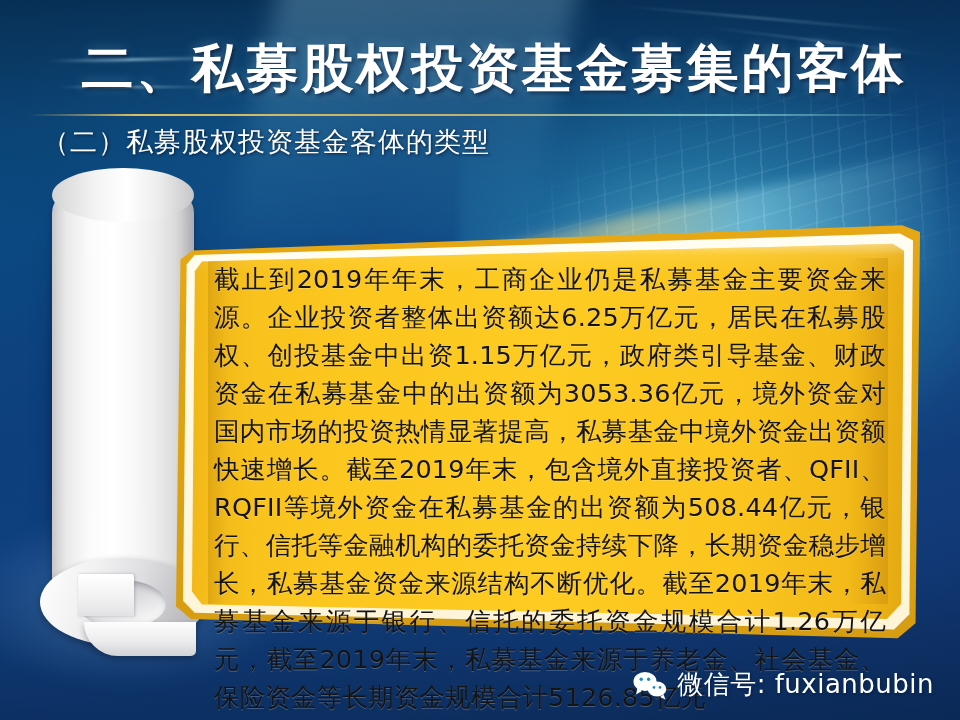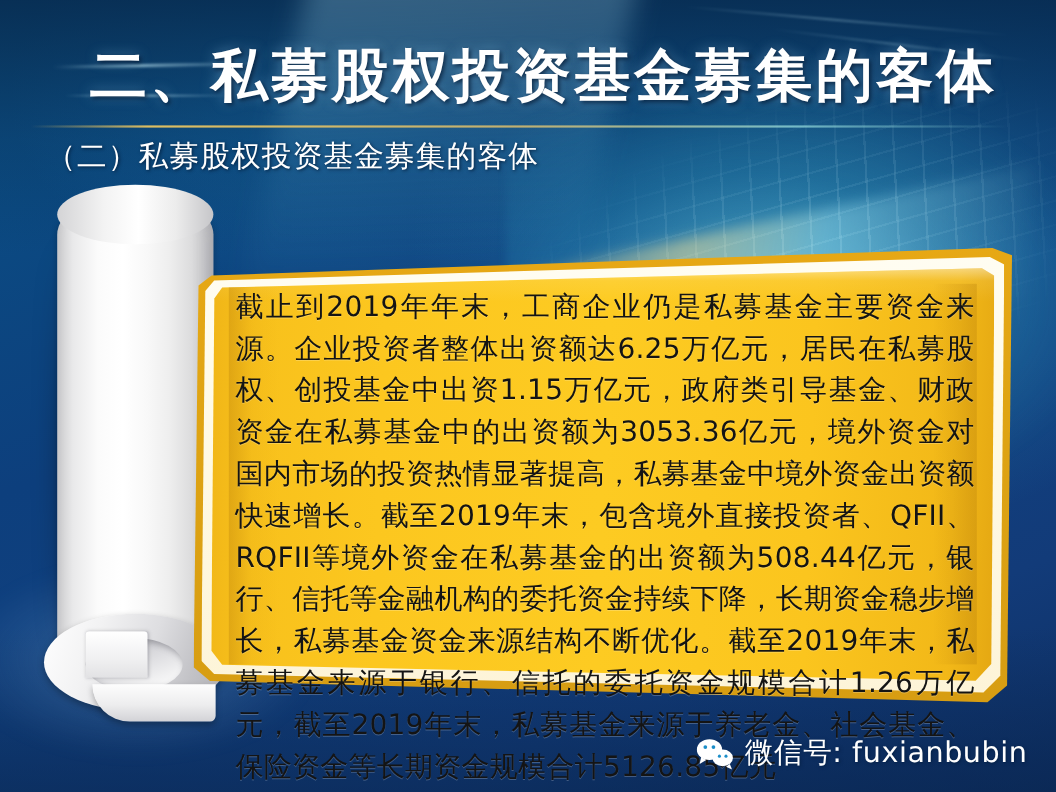--- a/index.html
+++ b/index.html
@@ -200,21 +200,21 @@
     <div class="bg-ray ray1"></div>
     <div class="bg-ray ray2"></div>
     <div class="bg-ray ray3"></div>
     <div class="bg-ray ray4"></div>
     <div class="bg-bottomdark"></div>
     <div class="bg-softblob"></div>
   </div>
 
   <div class="title">二、私募股权投资基金募集的客体</div>
   <div class="divider"></div>
-  <div class="subtitle">（二）私募股权投资基金募集的客体</div>
+  <div class="subtitle">（二）私募股权投资基金客体的类型</div>
 
   <div class="scroll-wrap">
     <div class="scroll-shadow"></div>
     <div class="scroll-body"></div>
     <div class="scroll-top"></div>
     <div class="scroll-roll">
       <div class="roll-outer"></div>
       <div class="roll-inner"></div>
       <div class="roll-tab"></div>
       <div class="roll-lip"></div>

